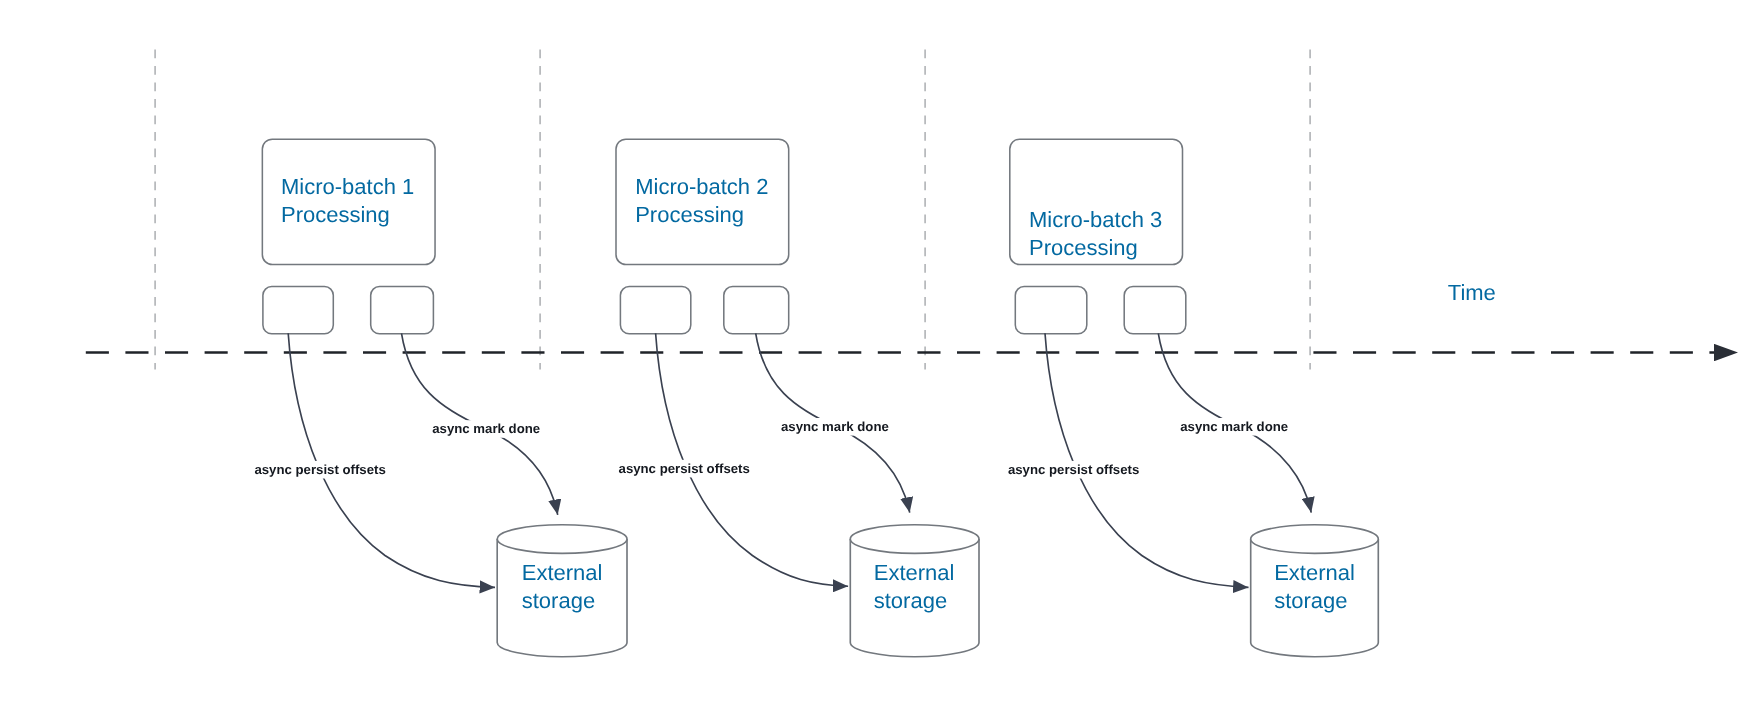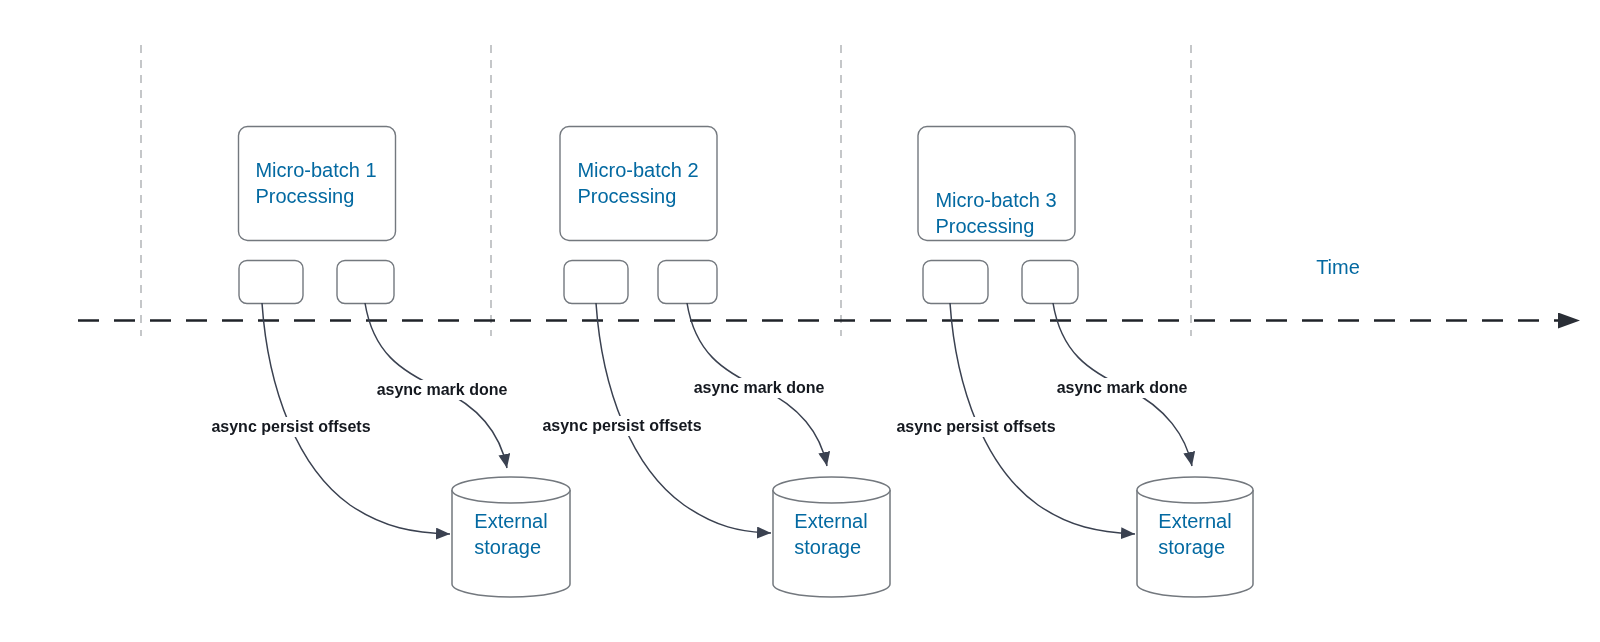--- a/index.html
+++ b/index.html
@@ -19,21 +19,21 @@
     color: #0369a1;
     white-space: pre-line;
   }
   .proc-label, .store-label, .time-label {
     font-size: 20px;
     line-height: 26px;
   }
   .flow-label {
     position: absolute;
     transform: translate(-50%, -50%);
-    font-size: 16px;
+    font-size: 12px;
     font-weight: bold;
     color: #14181f;
     background: #ffffff;
     padding: 1px 4px;
     white-space: nowrap;
     text-align: center;
   }
 </style>
 </head>
 <body>

